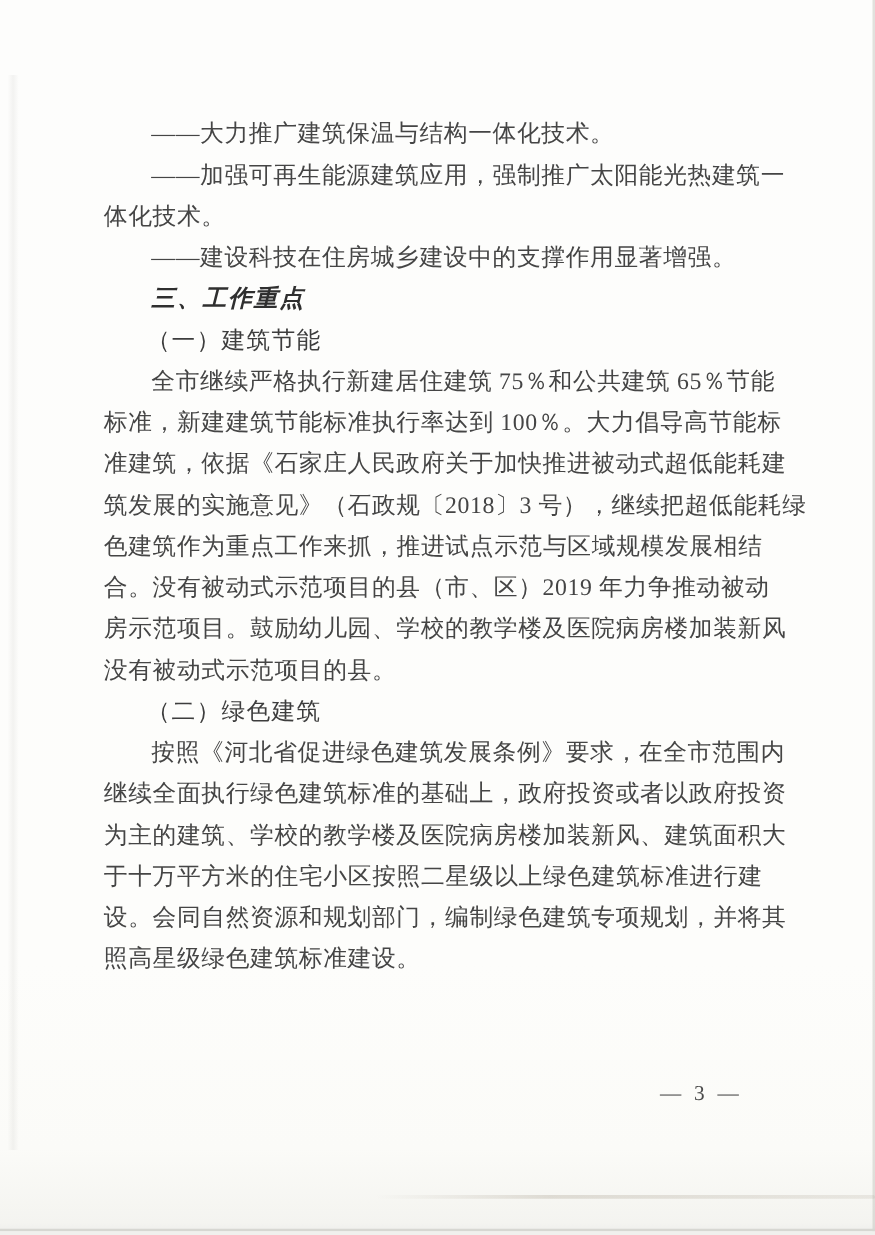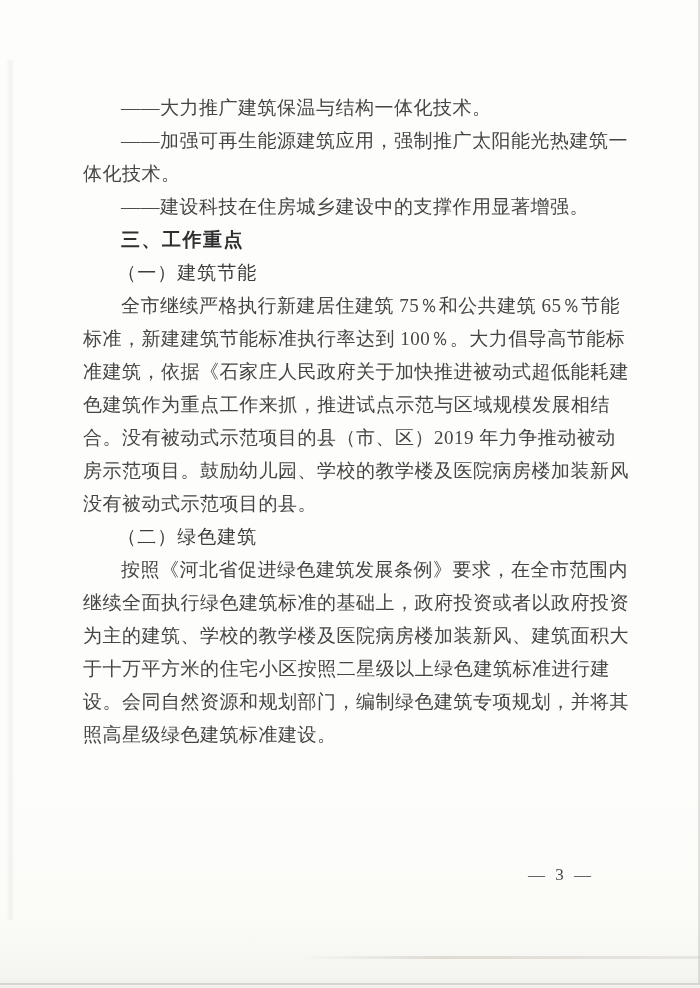--- a/index.html
+++ b/index.html
@@ -35,20 +35,21 @@
     overflow: visible;
   }
   .line.short { text-align-last: left; }
   .line.indent { text-indent: 2em; }
   .line.indent-paren { text-indent: 1.8em; }
   .line.sec-heading {
     font-family: "Liberation Sans", "DejaVu Sans", sans-serif;
     font-weight: 700;
     color: #2f2f2f;
     letter-spacing: 1.5px;
+    font-style: italic;
   }
   .line.sub-heading { color: #3d3d3d; letter-spacing: 1px; }
   .page-number {
     position: absolute;
     top: 864px;
     right: 106px;
     font-size: 17px;
     line-height: 22px;
     letter-spacing: 3px;
     color: #4a4a4a;
@@ -98,20 +99,21 @@
     <div class="line short">体化技术。</div>
     <div class="line indent short">——建设科技在住房城乡建设中的支撑作用显著增强。</div>
 
     <div class="line indent short sec-heading">三、工作重点</div>
 
     <div class="line indent-paren short sub-heading">（一）建筑节能</div>
 
     <div class="line indent">全市继续严格执行新建居住建筑 75％和公共建筑 65％节能</div>
     <div class="line">标准，新建建筑节能标准执行率达到 100％。大力倡导高节能标</div>
     <div class="line">准建筑，依据《石家庄人民政府关于加快推进被动式超低能耗建</div>
+    <div class="line">筑发展的实施意见》（石政规〔2018〕3 号），继续把超低能耗绿</div>
     <div class="line">色建筑作为重点工作来抓，推进试点示范与区域规模发展相结</div>
     <div class="line">合。没有被动式示范项目的县（市、区）2019 年力争推动被动</div>
     <div class="line">房示范项目。鼓励幼儿园、学校的教学楼及医院病房楼加装新风</div>
     <div class="line short">没有被动式示范项目的县。</div>
 
     <div class="line indent-paren short sub-heading">（二）绿色建筑</div>
 
     <div class="line indent">按照《河北省促进绿色建筑发展条例》要求，在全市范围内</div>
     <div class="line">继续全面执行绿色建筑标准的基础上，政府投资或者以政府投资</div>
     <div class="line">为主的建筑、学校的教学楼及医院病房楼加装新风、建筑面积大</div>

